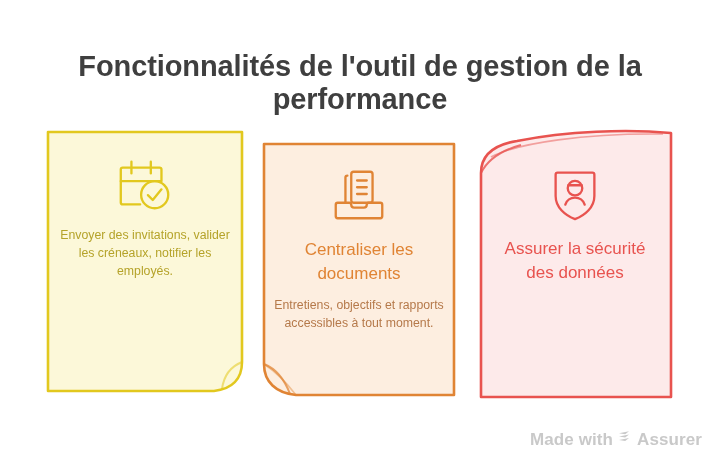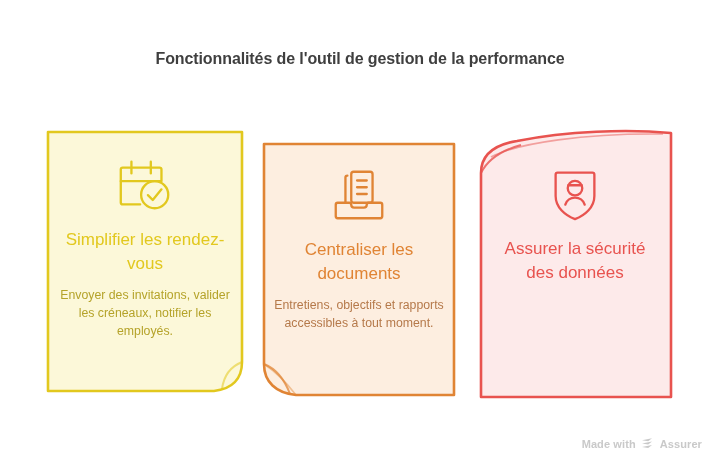--- a/index.html
+++ b/index.html
@@ -16,21 +16,21 @@
     position: relative;
   }
 
   
   .page-title {
     position: absolute;
     top: 50px;
     left: 0;
     width: 720px;
     text-align: center;
-    font-size: 16px;
+    font-size: 29px;
     font-weight: bold;
     color: #3f3f3f;
     letter-spacing: -0.1px;
   }
 
   
   .cards {
     position: absolute;
     top: 0; left: 0;
     width: 720px;
@@ -101,23 +101,23 @@
   #card-2 .card-content { padding-top: 14px; }
   #card-2 .card-title { color: #E8534F; }
   #card-2 .card-body  { color: #D9605E; }
 
   
   .watermark {
     position: absolute;
     right: 18px;
     bottom: 18px;
     display: flex;
-    align-items: flex-end;
+    align-items: flex-start;
     gap: 5px;
-    font-size: 11px;
+    font-size: 17px;
     color: #c9c9c9;
     font-weight: bold;
     letter-spacing: 0.1px;
   }
   .watermark svg { display: block; }
 </style>
 </head>
 <body>
 
 <h1 class="page-title">Fonctionnalités de l'outil de gestion de la performance</h1>
@@ -133,21 +133,20 @@
     <div class="card-content">
       <svg class="card-icon" viewBox="0 0 64 64" fill="none" stroke="#E2C81E" stroke-width="2.4" stroke-linecap="round" stroke-linejoin="round">
         <path d="M9,14 h38 a2,2 0 0 1 2,2 v12 h-42 v-12 a2,2 0 0 1 2,-2 z"></path>
         <path d="M7,28 v22 a2,2 0 0 0 2,2 h18"></path>
         <path d="M18,8 v12"></path>
         <path d="M38,8 v12"></path>
         <circle cx="42" cy="42" r="14"></circle>
         <path d="M35,42.5 l5,5 l9,-11"></path>
       </svg>
 
-      <div class="card-title">Simplifier les rendez-vous</div>
       <div class="card-body">Envoyer des invitations, valider les créneaux, notifier les employés.</div>
     </div>
   </div>
 
   <div class="card" id="card-1">
     <svg class="card-shape" viewBox="0 0 194 255" preserveAspectRatio="none">
       <path d="M2,2 L192,2 L192,253 L34,253 C14,251 2,240 2,222 Z" fill="#FDEEE0" stroke="#E08434" stroke-width="2.6" stroke-linejoin="round"></path>
       <path d="M2,222 C12,226 22,236 28,252" fill="none" stroke="#E08434" stroke-width="2" opacity="0.75"></path>
       <path d="M2,222 C14,230 24,240 34,253" fill="none" stroke="#E08434" stroke-width="1.6" opacity="0.45"></path>
     </svg>

